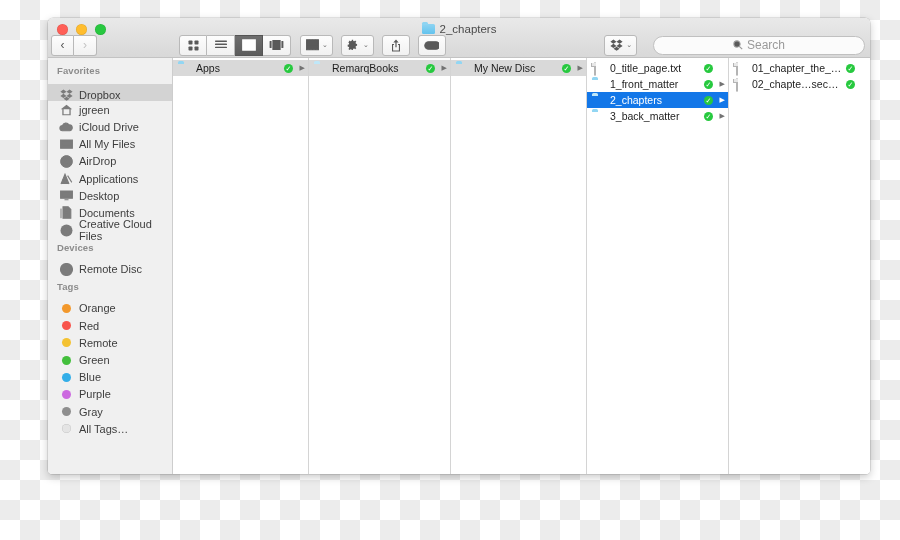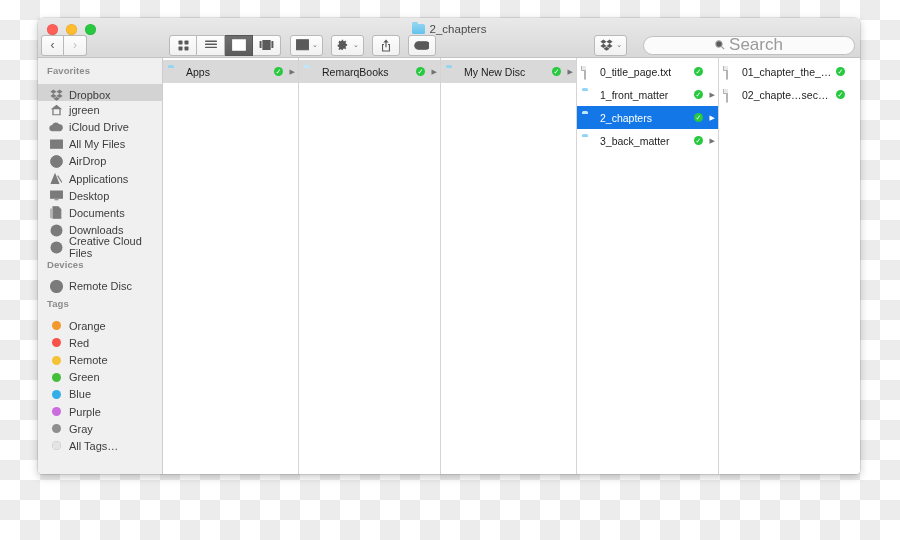--- a/index.html
+++ b/index.html
@@ -17,21 +17,21 @@
     background-image:
       linear-gradient(45deg, #ececec 25%, transparent 25%, transparent 75%, #ececec 75%),
       linear-gradient(45deg, #ececec 25%, transparent 25%, transparent 75%, #ececec 75%);
     background-size: 40px 40px;
     background-position: 0 0, 20px 20px;
   }
 
   
   #window {
     position: absolute;
-    left: 38px; top: 18px;
+    left: 48px; top: 18px;
     width: 822px; height: 456px;
     background: #ffffff;
     border-radius: 5px 5px 4px 4px;
     box-shadow: 0 3px 9px rgba(0,0,0,0.22), 0 0 0 0.5px rgba(0,0,0,0.18);
     overflow: hidden;
     display: flex; flex-direction: column;
   }
 
   
   .titlebar {
@@ -117,21 +117,21 @@
   }
 
   .toolbar-right {
     margin-left: auto; display: flex; align-items: center; gap: 8px; padding-right: 5px;
   }
   .search {
     width: 212px; height: 19px;
     background: #fbfbfb;
     border: 0.5px solid #c0c0c0; border-radius: 10px;
     display: flex; align-items: center; justify-content: center; gap: 4px;
-    font-size: 17px; color: #9a9a9a;
+    font-size: 12px; color: #9a9a9a;
   }
 
   
   .body { flex: 1 1 auto; display: flex; min-height: 0; }
 
   
   .sidebar {
     width: 125px; flex: 0 0 125px;
     background: #f0f0f0;
     border-right: 1px solid #cdcdcd;
@@ -163,21 +163,21 @@
     overflow: hidden;
     min-width: 0;
   }
   .col.c1 { flex: 0 0 136px; }
   .col.c2 { flex: 0 0 142px; }
   .col.c3 { flex: 0 0 136px; }
   .col.c4 { flex: 0 0 142px; }
   .col.c5 { flex: 1 1 auto; border-right: none; }
 
   .row {
-    height: 23px;
+    height: 16px;
     display: flex; align-items: center;
     padding: 0 3px 0 5px;
     font-size: 10.5px; color: #1d1d1d;
     white-space: nowrap;
   }
   .row.sel-gray { background: #d9d9d9; }
   .row.sel-blue { background: #1377e8; color: #ffffff; }
 
   .f-ico { flex: 0 0 13px; width: 13px; height: 10px; margin-right: 5px; position: relative; }
   .folder {
@@ -404,29 +404,20 @@
           <svg width="12" height="13" viewBox="0 0 12 13">
               <path d="M3 0.8h5.2l2.6 2.6v8.8H3z" fill="none" stroke="#7b7b7b" stroke-width="1.1"></path>
               <path d="M1 2.6v9.6" fill="none" stroke="#7b7b7b" stroke-width="1"></path>
               <rect x="4.4" y="5" width="4.4" height="0.9"></rect>
               <rect x="4.4" y="7" width="4.4" height="0.9"></rect>
             </svg>
         </span>
         <span>Documents</span>
       </div>
 
-      <div class="sb-item">
-        <span class="sb-ico">
-          <svg width="13" height="13" viewBox="0 0 13 13">
-              <circle cx="6.5" cy="6.5" r="6"></circle>
-              <path d="M6.5 9.9L3.4 6.3h2.1V2.9h2v3.4h2.1z" fill="#f0f0f0"></path>
-            </svg>
-        </span>
-        <span>Downloads</span>
-      </div>
 
       <div class="sb-item">
         <span class="sb-ico">
           <svg width="13" height="13" viewBox="0 0 13 13">
               <circle cx="6.5" cy="6.5" r="6"></circle>
               <circle cx="6.5" cy="6.5" r="3.6" fill="#d7d7d7"></circle>
               <circle cx="6.5" cy="6.5" r="1.6"></circle>
             </svg>
         </span>
         <span>Creative Cloud Files</span>

